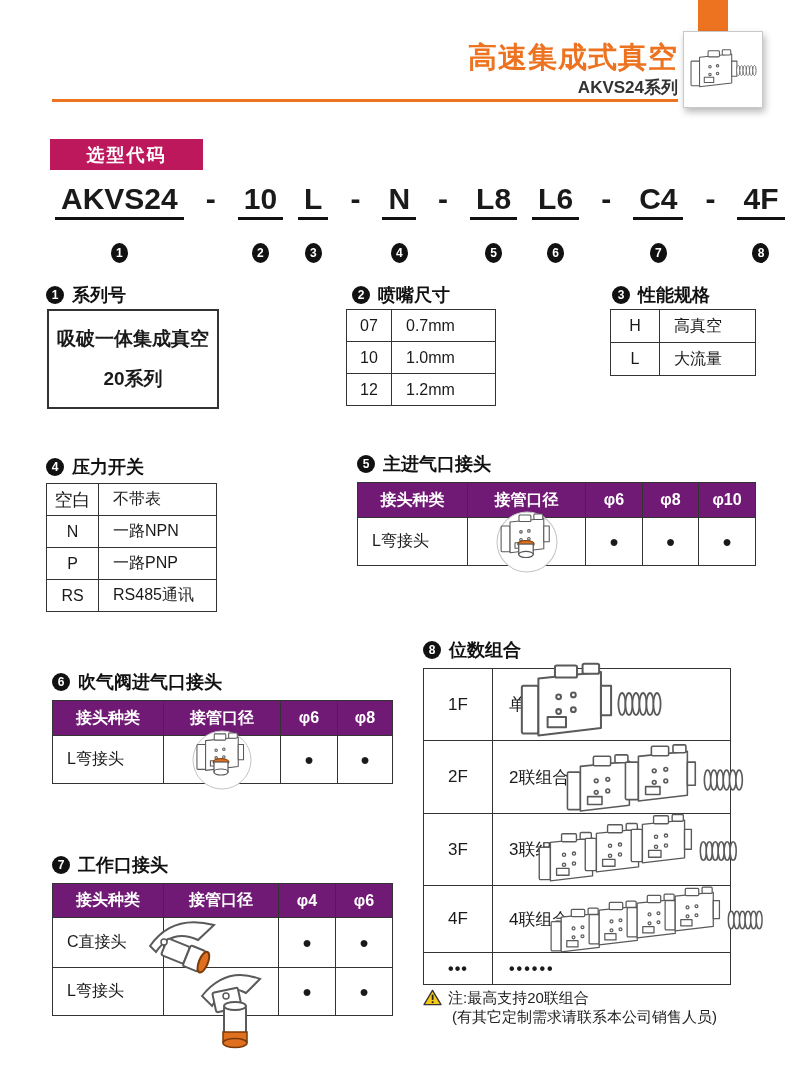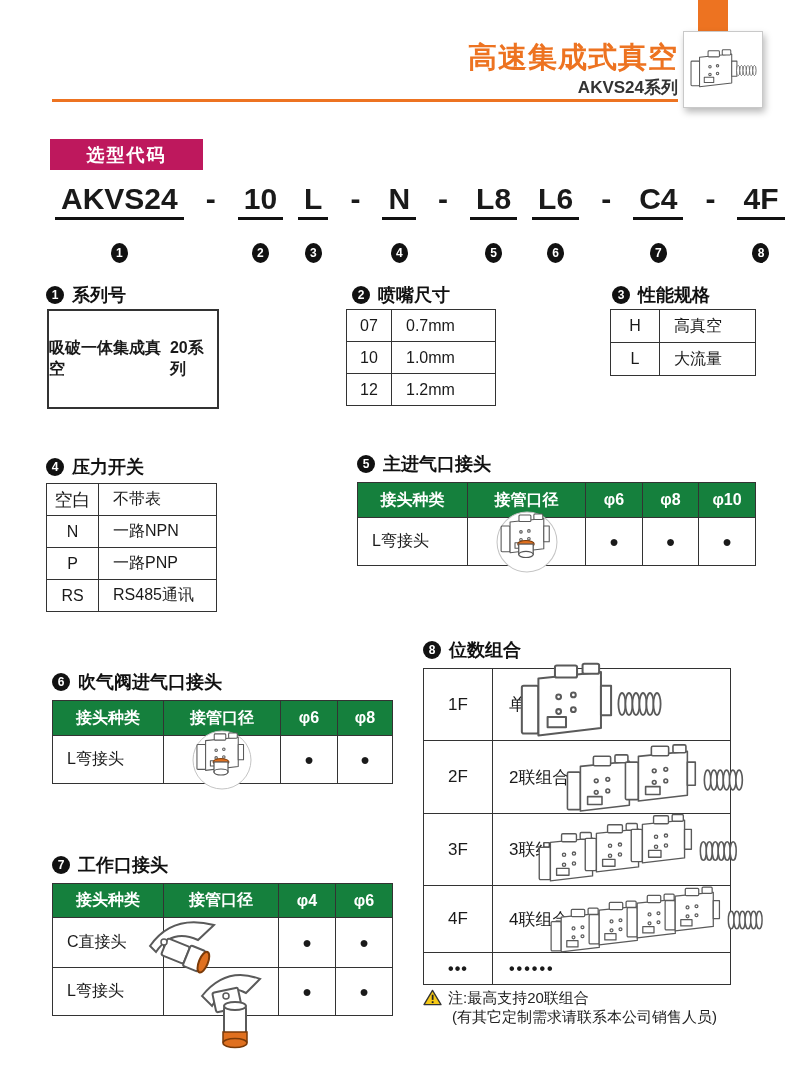--- a/index.html
+++ b/index.html
@@ -31,24 +31,24 @@
   
   .sec-title{position:absolute;display:flex;align-items:center;gap:8px;font-size:18px;font-weight:bold;color:#111;}
   .num-circ{width:18px;height:18px;border-radius:50%;background:#111;color:#fff;font-size:12px;
             font-weight:bold;display:flex;align-items:center;justify-content:center;flex:0 0 18px;}
 
   
   .tbl{position:absolute;display:grid;border-top:1.5px solid #333;border-left:1.5px solid #333;background:#fff;}
   .tbl>div{border-right:1.5px solid #333;border-bottom:1.5px solid #333;display:flex;align-items:center;font-size:16px;}
   .cc{justify-content:center;}
   .cl{justify-content:flex-start;padding-left:14px;}
-  .th{background:#15803d;color:#fff;font-weight:bold;justify-content:center;font-size:16px;}
+  .th{background:#701a75;color:#fff;font-weight:bold;justify-content:center;font-size:16px;}
   .dot-cell{justify-content:center;font-size:24px;line-height:1;}
-  .series-box{position:absolute;border:2px solid #333;display:flex;
-              align-items:center;justify-content:space-evenly;font-size:16px;font-weight:bold;}
+  .series-box{position:absolute;border:2px solid #333;display:flex;flex-direction:column;
+              align-items:center;justify-content:space-evenly;font-size:19px;font-weight:bold;}
 
   .fig{position:absolute;}
 
   
   .note{position:absolute;left:423px;top:988px;font-size:15px;color:#222;line-height:19px;}
   .note-l1{display:flex;align-items:center;gap:6px;}
   .note-l2{padding-left:29px;}
 </style>
 </head>
 <body>

